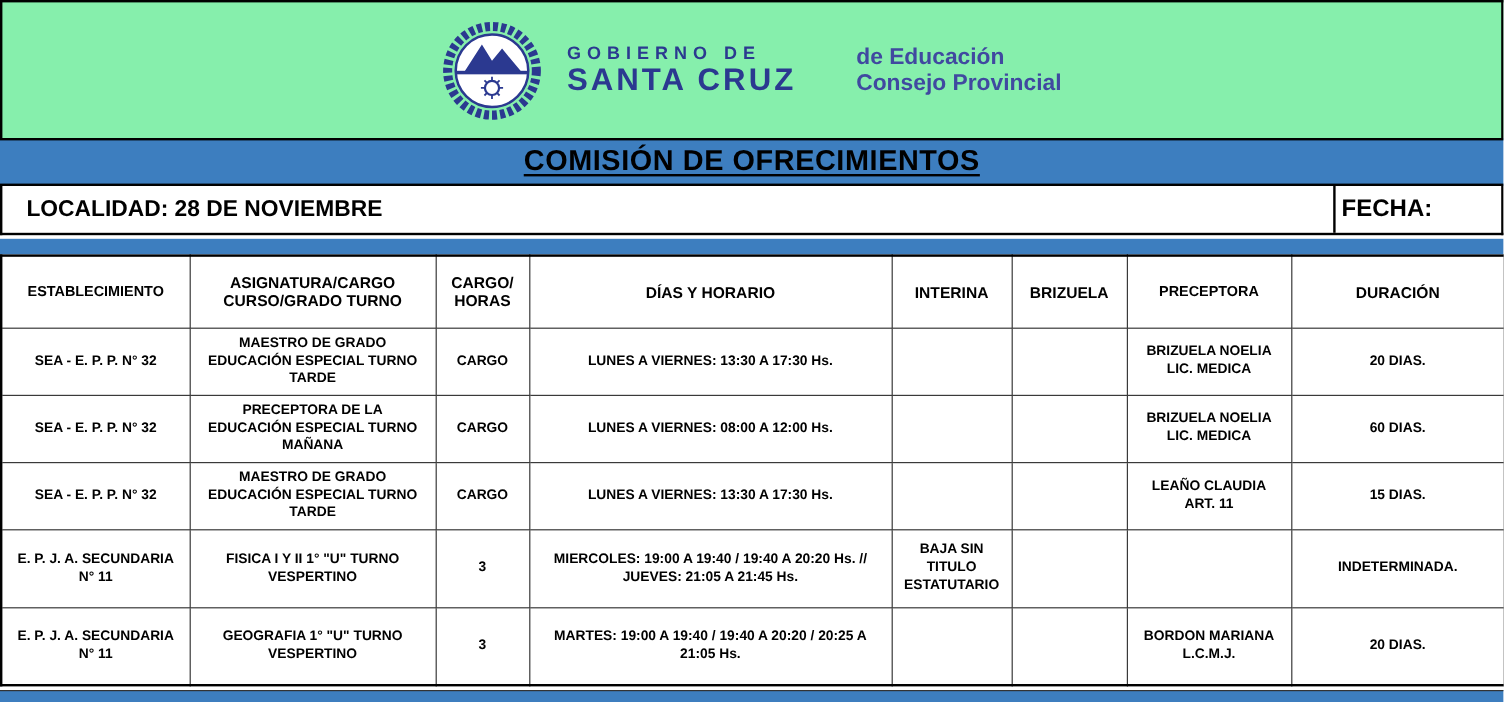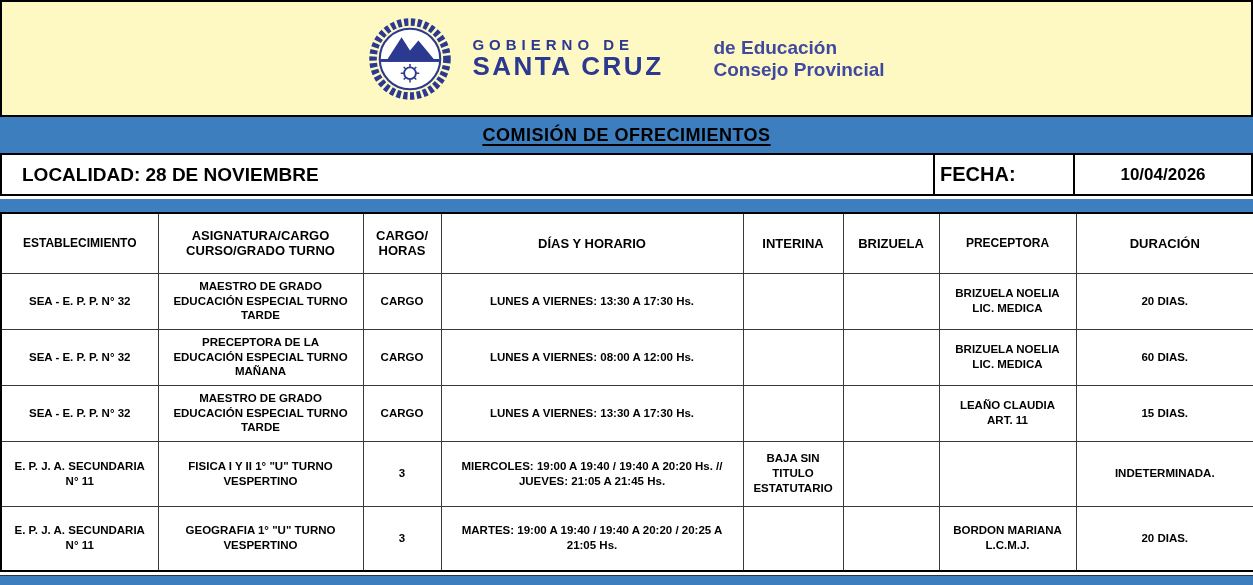--- a/index.html
+++ b/index.html
@@ -15,40 +15,40 @@
     color:#000;
   }
   .doc{width:1253px;height:585px;background:#fff;position:relative;}
 
   
   .top-header{
     height:115px;
     border:2px solid #000;
     border-bottom:none;
     display:flex;align-items:center;justify-content:center;
-    background:#fef9c3;
+    background:#86efac;
   }
   .brand{display:flex;align-items:center;gap:20px;}
   .coat{flex:0 0 auto;color:var(--navy);}
   .gov-text{color:var(--navy);line-height:1.05;}
   .gov-line1{font-size:15px;font-weight:600;letter-spacing:5px;}
   .gov-line2{font-size:26px;font-weight:800;letter-spacing:2.5px;}
   .council-text{
     margin-left:30px;color:var(--council);
     font-size:19px;font-weight:600;line-height:1.15;
   }
 
   
   .title-bar{
     height:40px;background:var(--blue);
     border-top:2px solid #000;border-bottom:2px solid #000;
     display:flex;align-items:center;justify-content:center;
   }
   .title-bar .title{
-    font-size:18px;font-weight:800;letter-spacing:.5px;
+    font-size:24px;font-weight:800;letter-spacing:.5px;
     text-decoration:underline;text-decoration-thickness:2px;text-underline-offset:3px;
   }
 
   
   .info-row{
     height:41px;display:flex;align-items:stretch;
     border:2px solid #000;border-top:none;background:#fff;
   }
   .loc-cell{flex:1 1 auto;display:flex;align-items:center;padding-left:20px;
     font-size:19px;font-weight:700;}
@@ -128,21 +128,20 @@
     </div>
   </div>
 
   <div class="title-bar">
     <span class="title">COMISIÓN DE OFRECIMIENTOS</span>
   </div>
 
   <div class="info-row">
     <div class="loc-cell">LOCALIDAD: 28 DE NOVIEMBRE</div>
     <div class="fecha-label-cell">FECHA:</div>
-    <div class="fecha-value-cell">10/04/2026</div>
   </div>
 
   <div class="separator"></div>
 
   <table class="offers">
     <colgroup>
       <col style="width:157px">
         <col style="width:205px">
         <col style="width:78px">
         <col style="width:302px">

